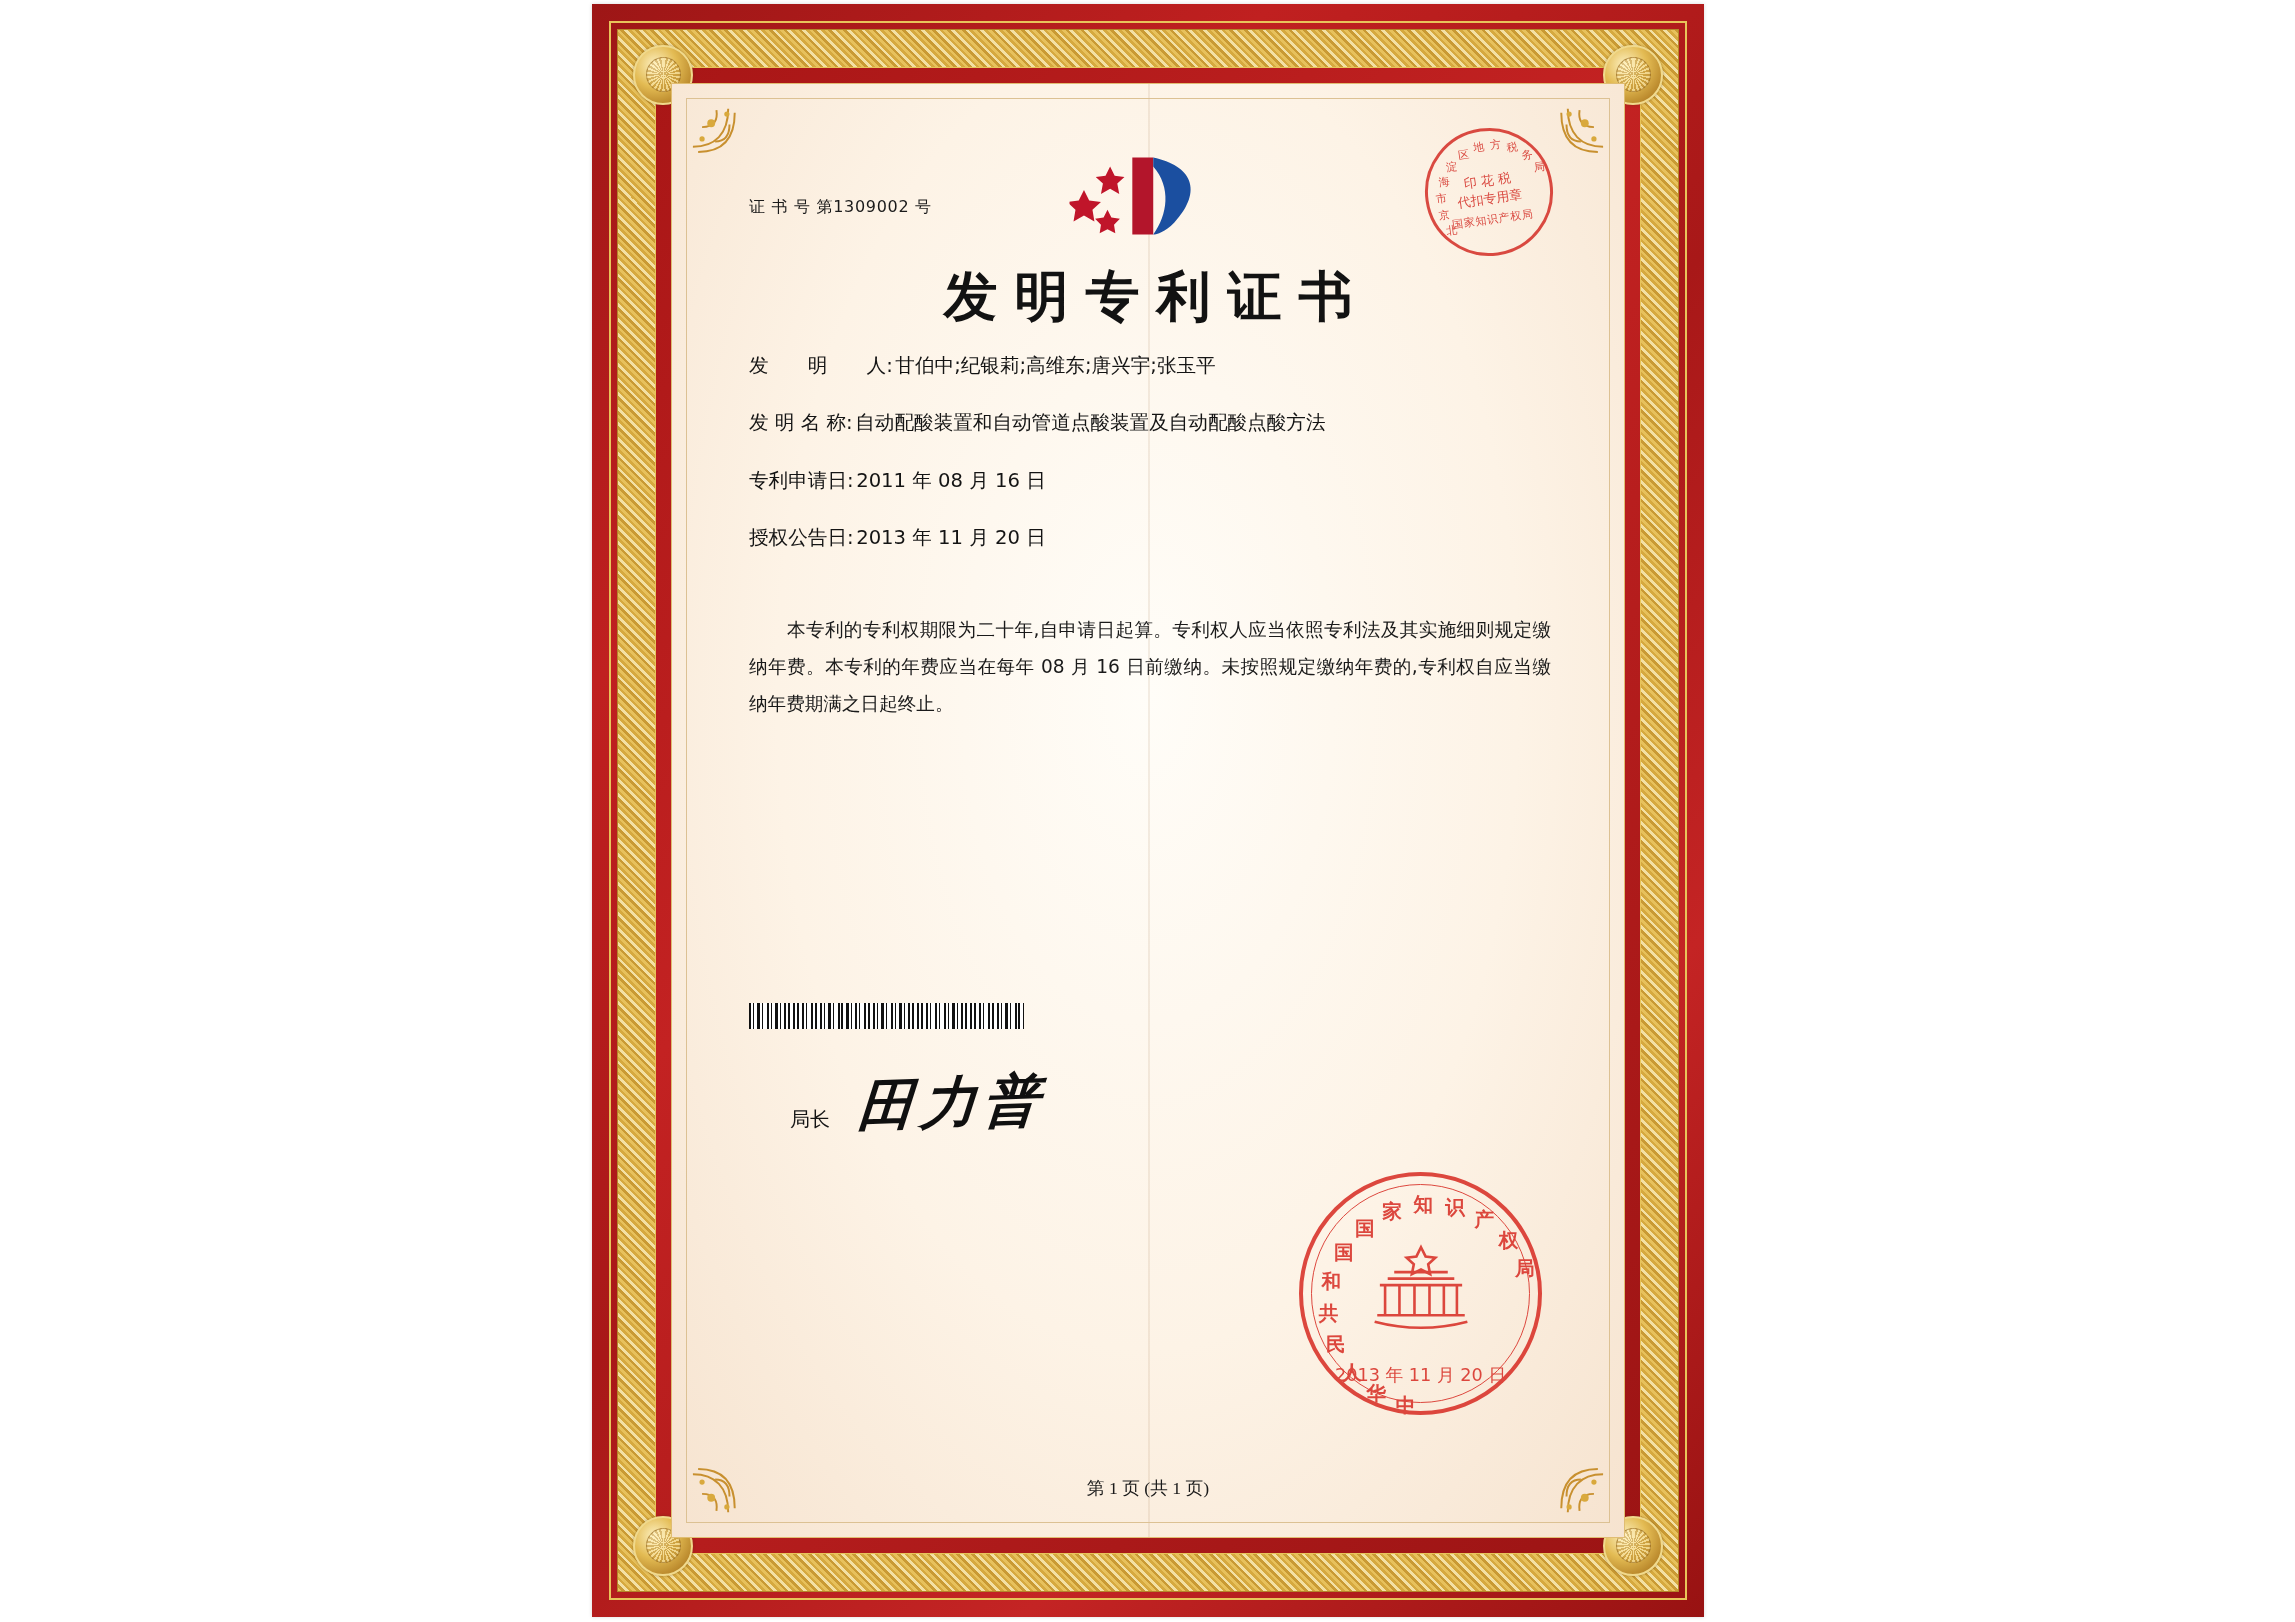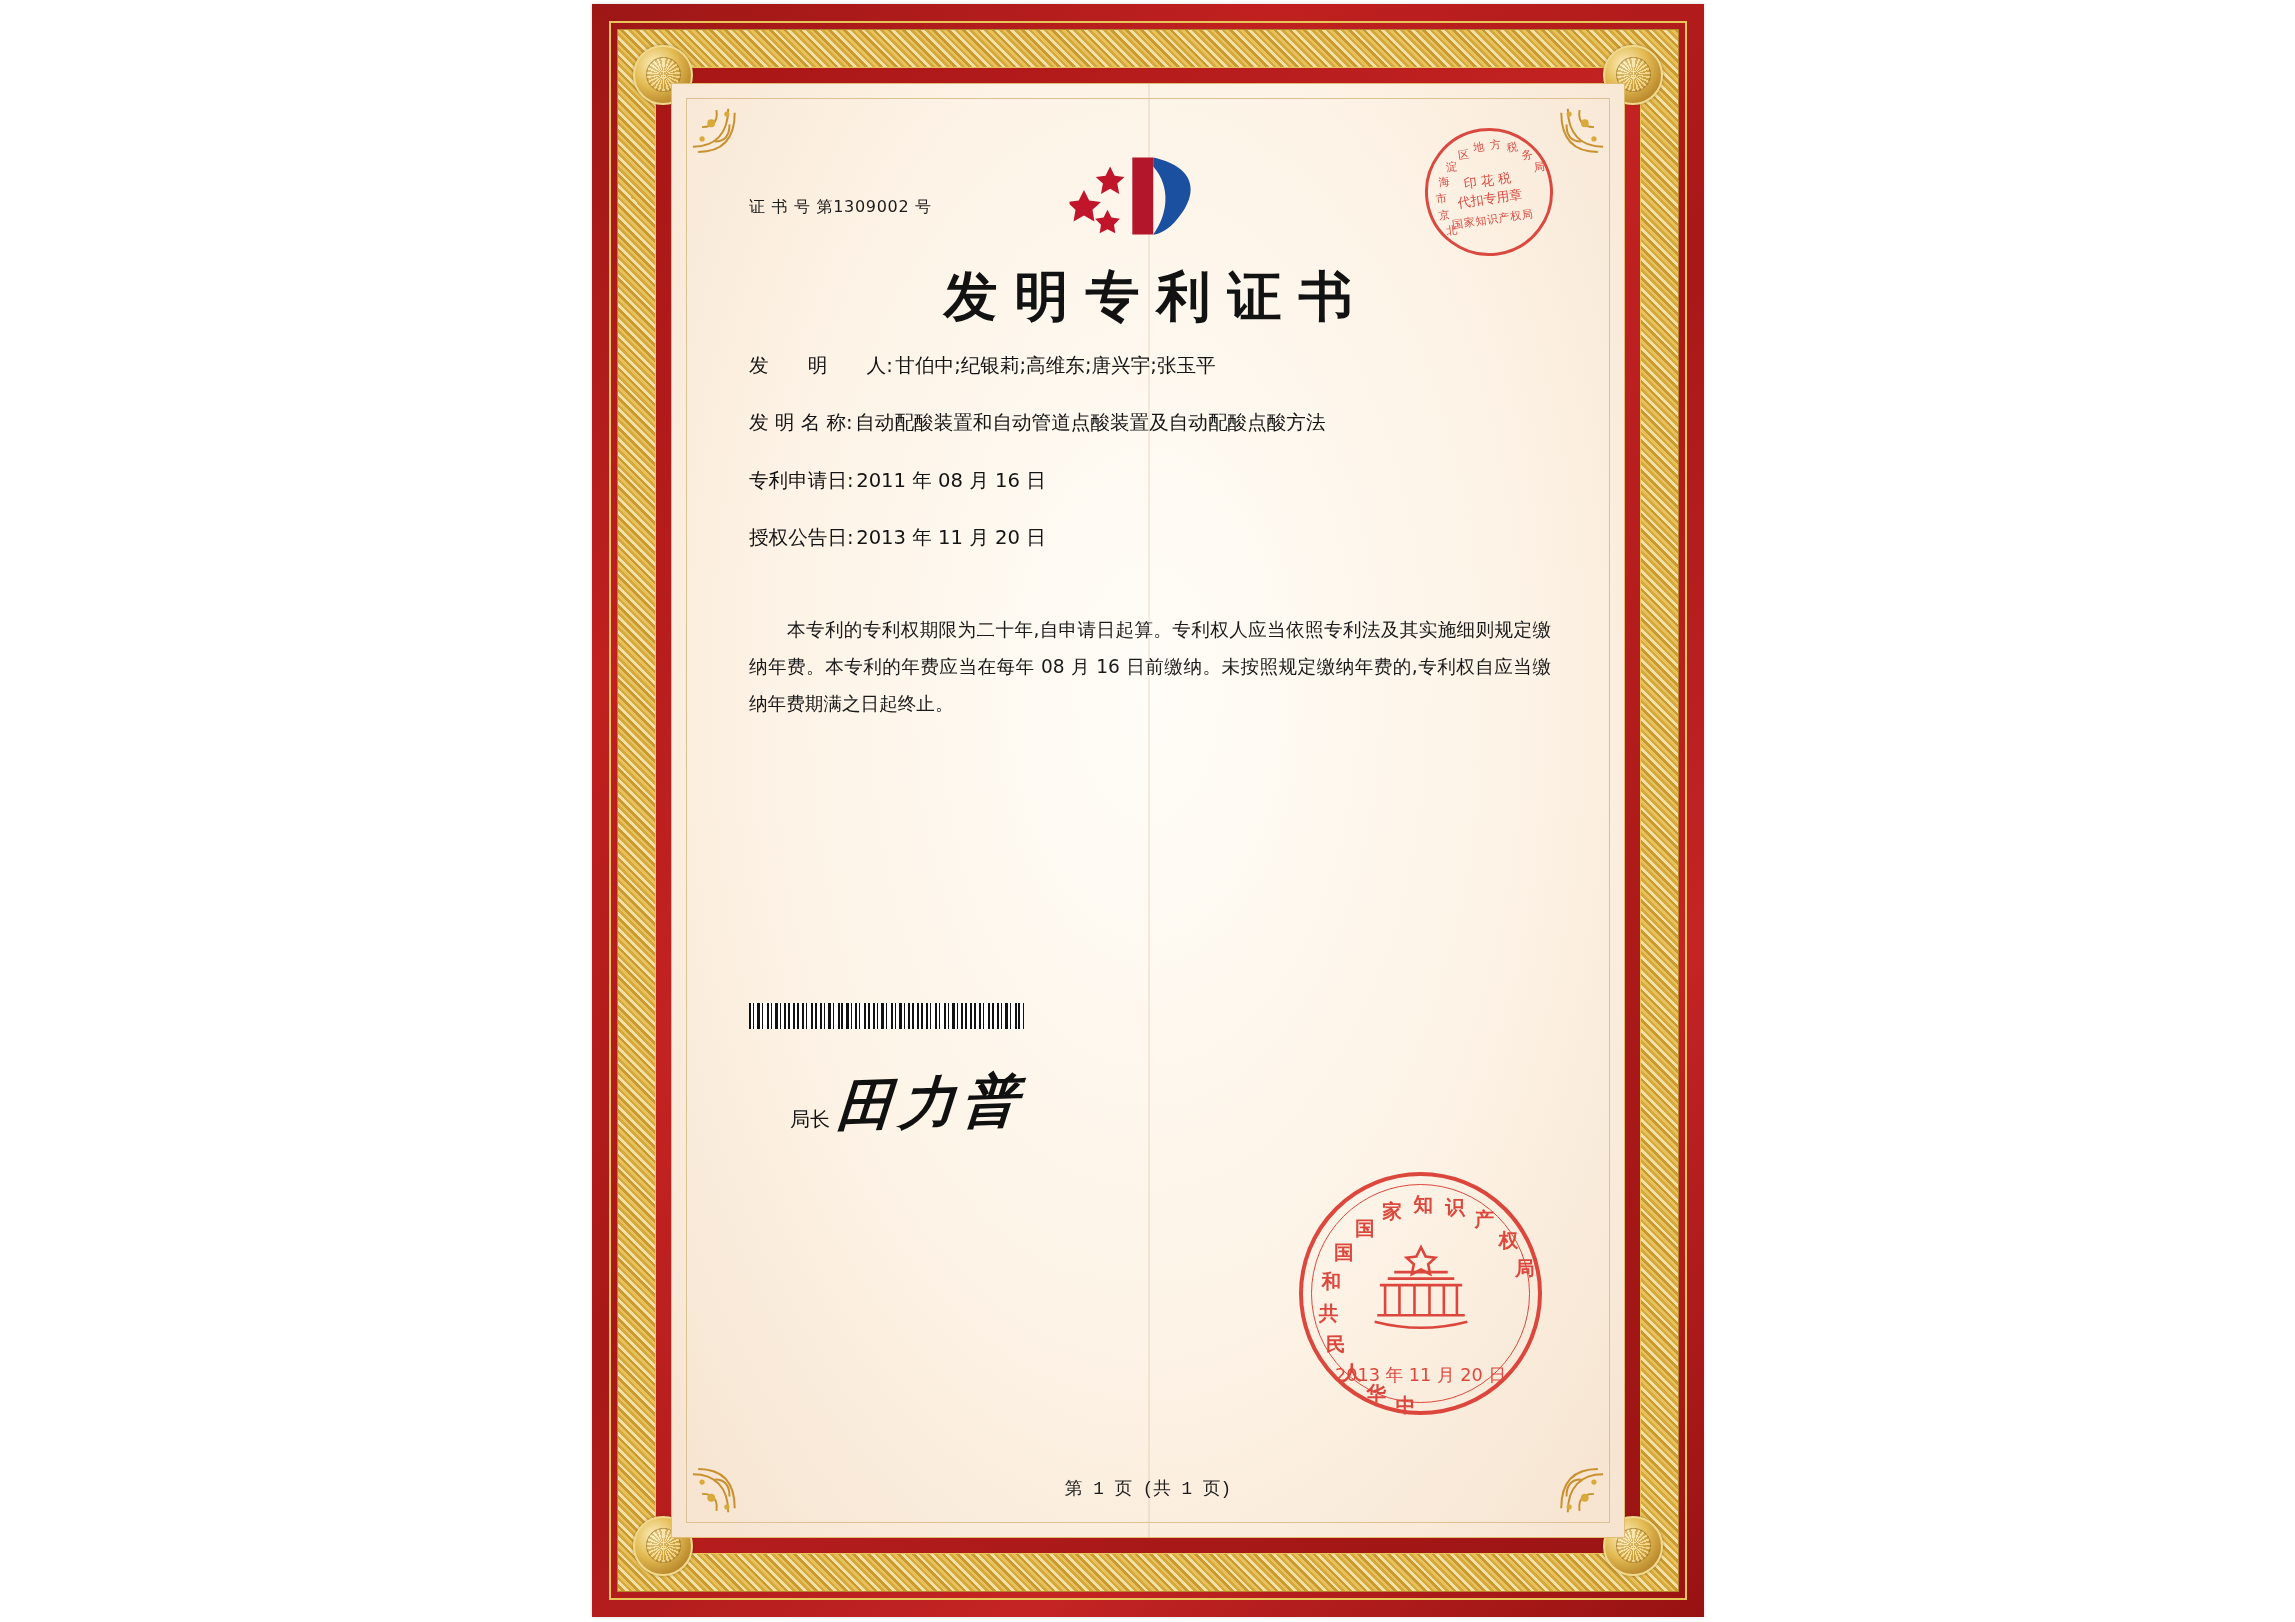--- a/index.html
+++ b/index.html
@@ -255,21 +255,21 @@
       #111 13px, #111 14.4px, #fff 14.4px, #fff 17.7px);
   }
 
   
   .sig-area {
     position: absolute;
     left: 118px;
     top: 982px;
     display: flex;
     align-items: flex-end;
-    gap: 7px;
+    gap: 28px;
   }
   .sig-label {
     font-size: 20px;
     font-family: "DejaVu Sans", sans-serif;
     color: #141414;
     padding-bottom: 9.2px;
   }
   .sig-script {
     font-size: 56px;
     font-family: "DejaVu Serif", serif;
@@ -324,21 +324,21 @@
     font-family: "DejaVu Sans", sans-serif;
   }
 
   .page-no {
     position: absolute;
     left: 0; right: 0;
     bottom: 37px;
     text-align: center;
     font-size: 17.7px;
     color: #1a1a1a;
-    font-family: Liberation Mono, monospace;
+    font-family: Liberation Serif, serif;
   }
 </style>
 </head>
 <body>
 
 <div id="page">
 
   <div id="certificate">
 
     <div class="band-red"></div>

